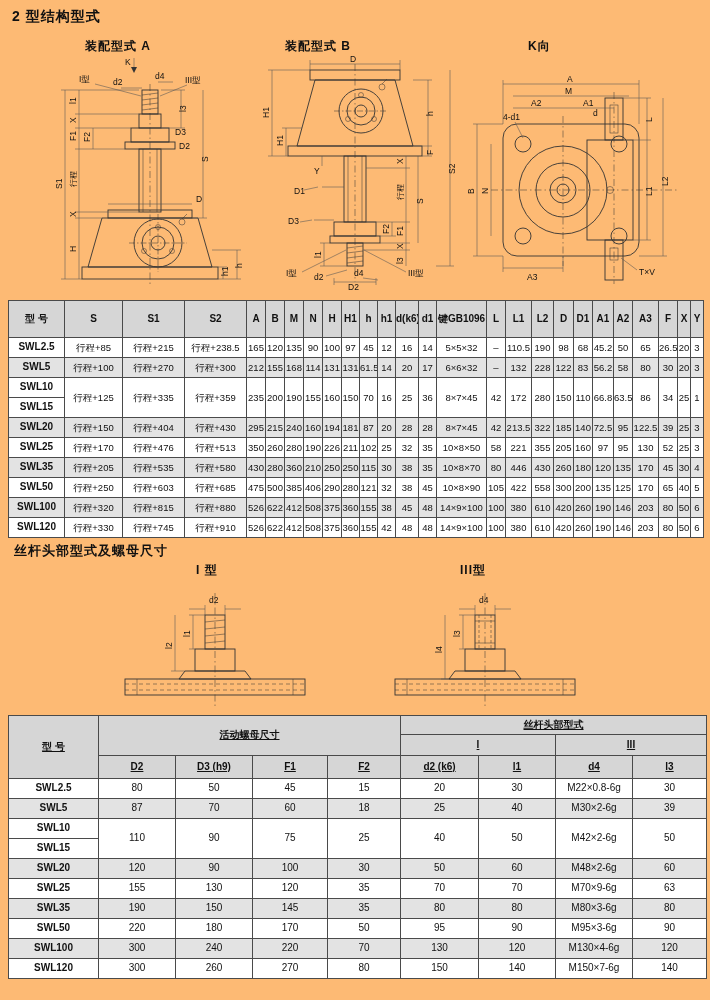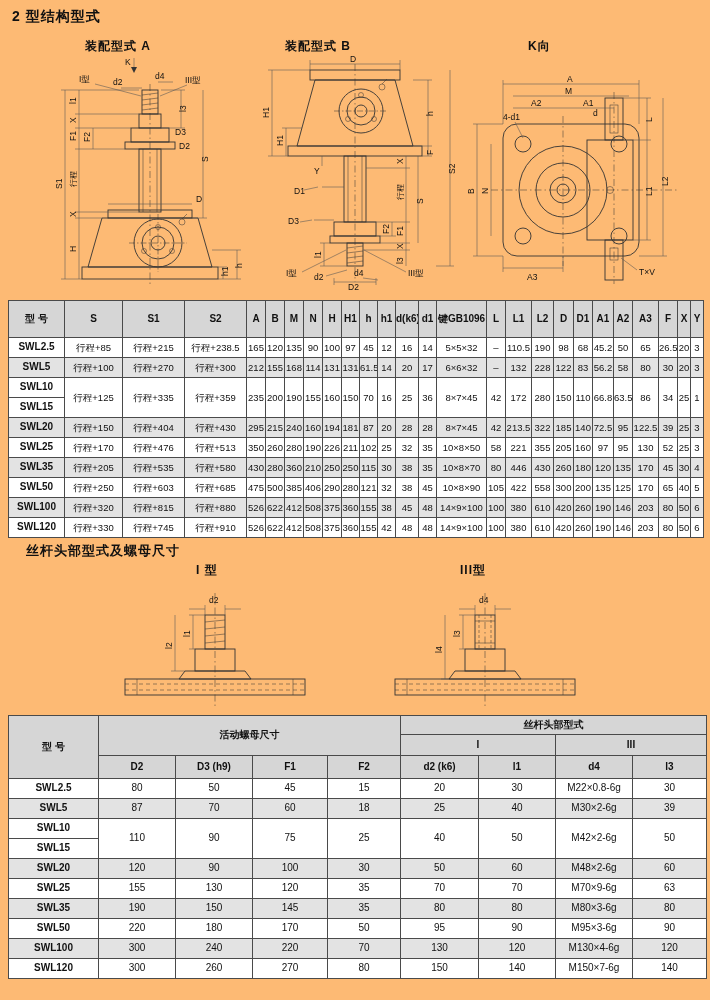--- a/index.html
+++ b/index.html
@@ -1,28 +1,28 @@
 <!DOCTYPE html>
 <html><head>
 <meta charset="utf-8">
 <style>
   html,body{margin:0;padding:0;background:#fff;}
   .page{position:relative;width:710px;height:1000px;background:#fdba74;
         font-family:"Liberation Sans","DejaVu Sans",sans-serif;color:#111;overflow:hidden;}
   .title{position:absolute;left:12px;top:8px;font-size:14px;font-weight:700;letter-spacing:1px;}
-  .title2{position:absolute;left:14px;top:542px;font-size:13px;font-weight:700;letter-spacing:1px;margin-left:12px;}
+  .title2{position:absolute;left:14px;top:542px;font-size:13px;font-weight:700;letter-spacing:1px;}
   .cap{position:absolute;font-size:12px;font-weight:700;letter-spacing:1px;}
   table{border-collapse:collapse;table-layout:fixed;position:absolute;background:#fff;}
   th,td{border:1px solid #4a4a4a;text-align:center;vertical-align:middle;padding:0;
         font-size:9.5px;line-height:1.05;overflow:hidden;white-space:nowrap;}
   #t1{left:8px;top:300px;width:695px;}
   #t1 th{height:36px;background:#d6d6d6;font-weight:700;font-size:10px;}
   #t1 td{height:19px;}
   #t2{left:8px;top:715px;width:698px;}
-  #t2 th{background:#d6d6d6;font-weight:700;font-size:10px;}
+  #t2 th{background:#d6d6d6;font-weight:700;font-size:10px;text-decoration:underline;}
   #t2 thead tr:nth-child(1) th{height:18px;}
   #t2 thead tr:nth-child(2) th{height:20px;}
   #t2 thead tr:nth-child(3) th{height:22px;}
   #t2 td{height:19px;font-size:10px;}
   tr.stripe td{background:#e3e3e3;}
   td.model-cell{font-weight:700;font-size:10px;}
   svg.diag{position:absolute;}
   svg .geo{stroke:#333;fill:none;stroke-width:0.9;}
   svg .thin{stroke:#333;fill:none;stroke-width:0.5;}
   svg .dim{stroke:#555;fill:none;stroke-width:0.55;}

